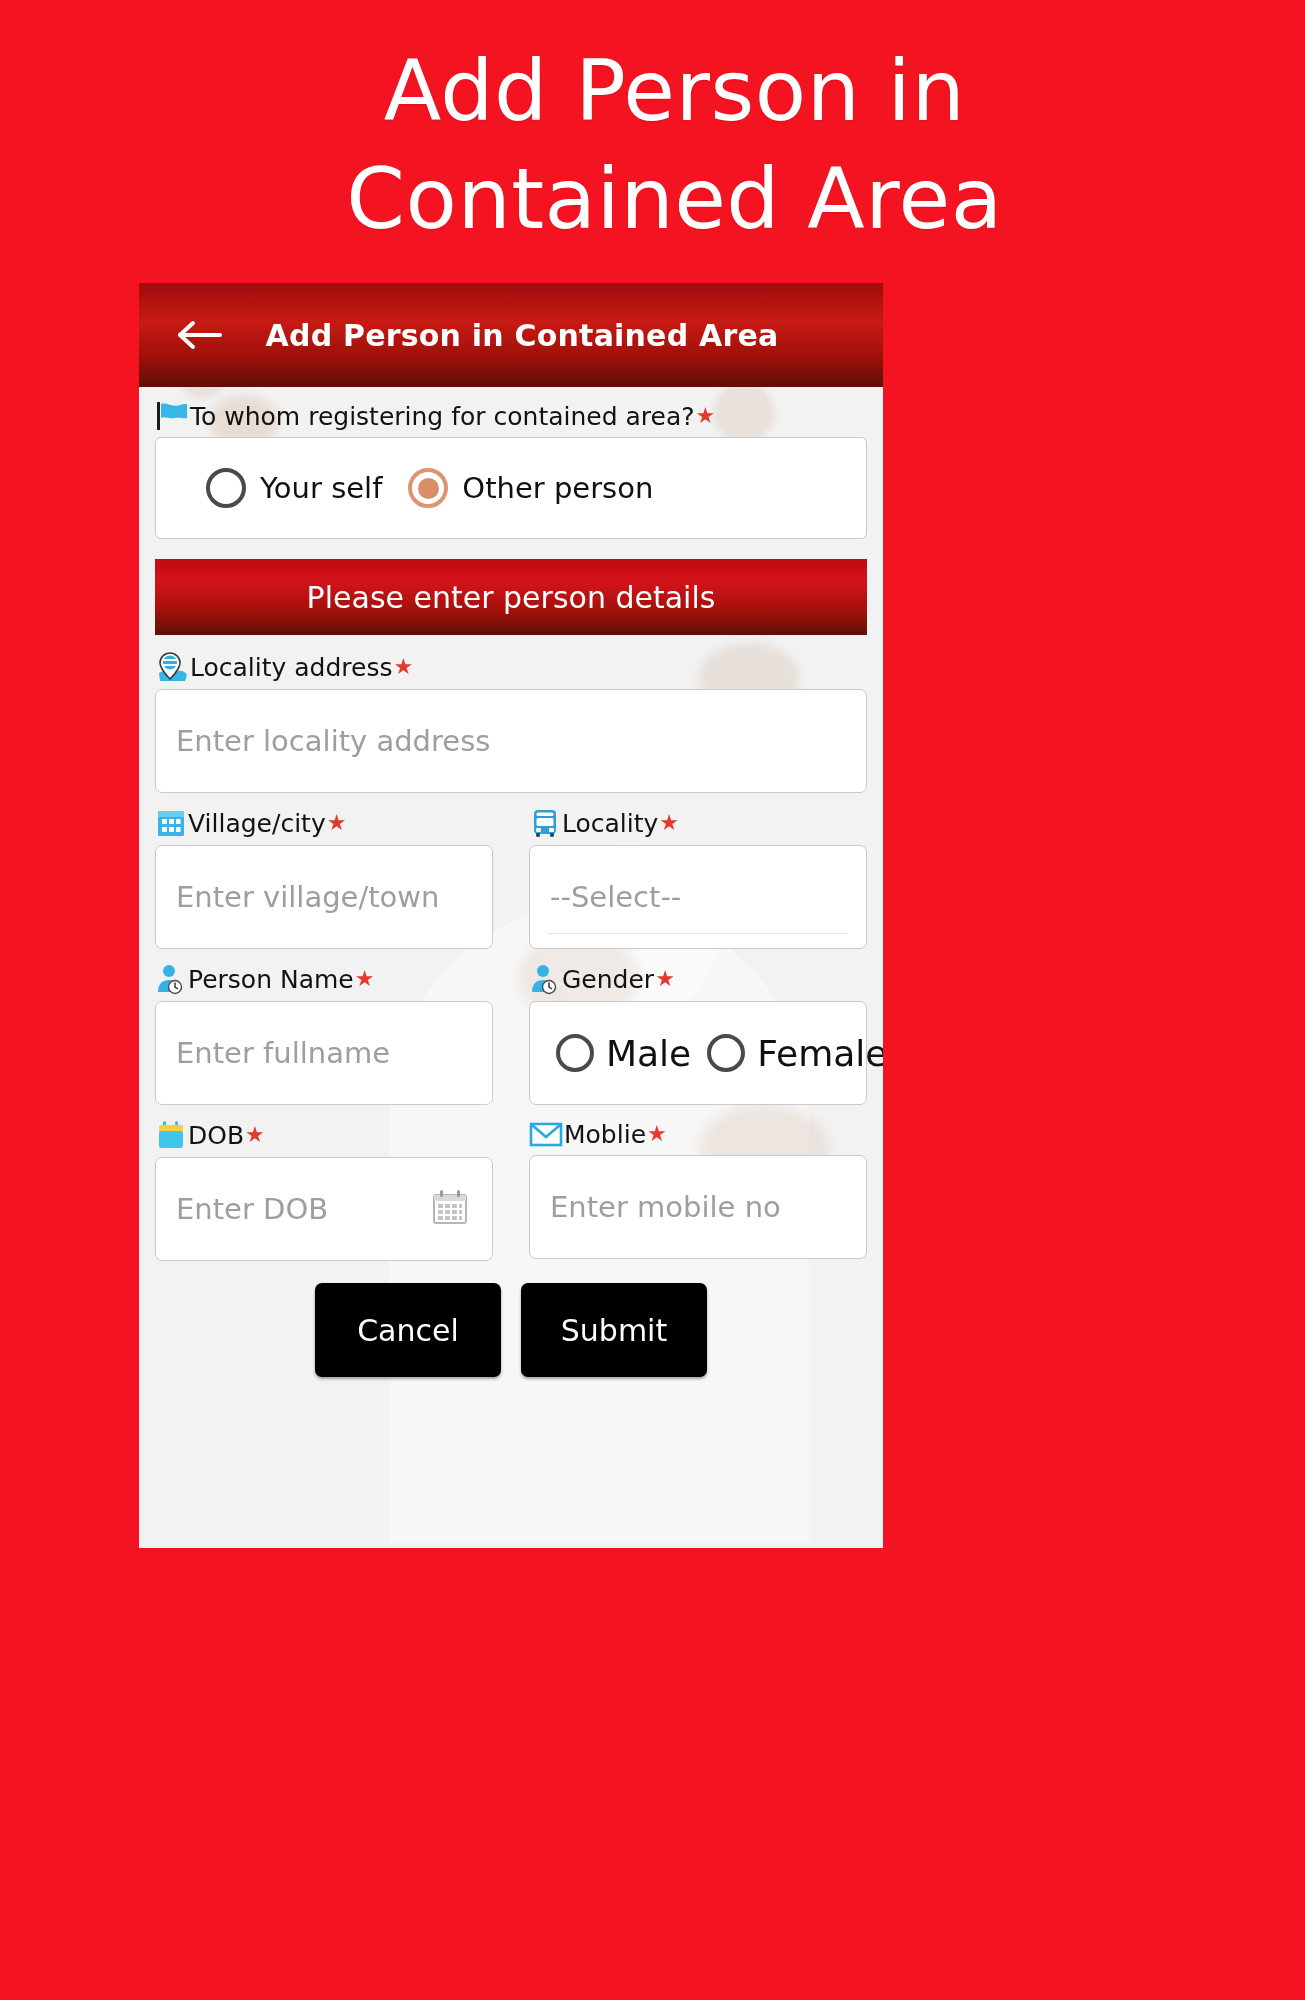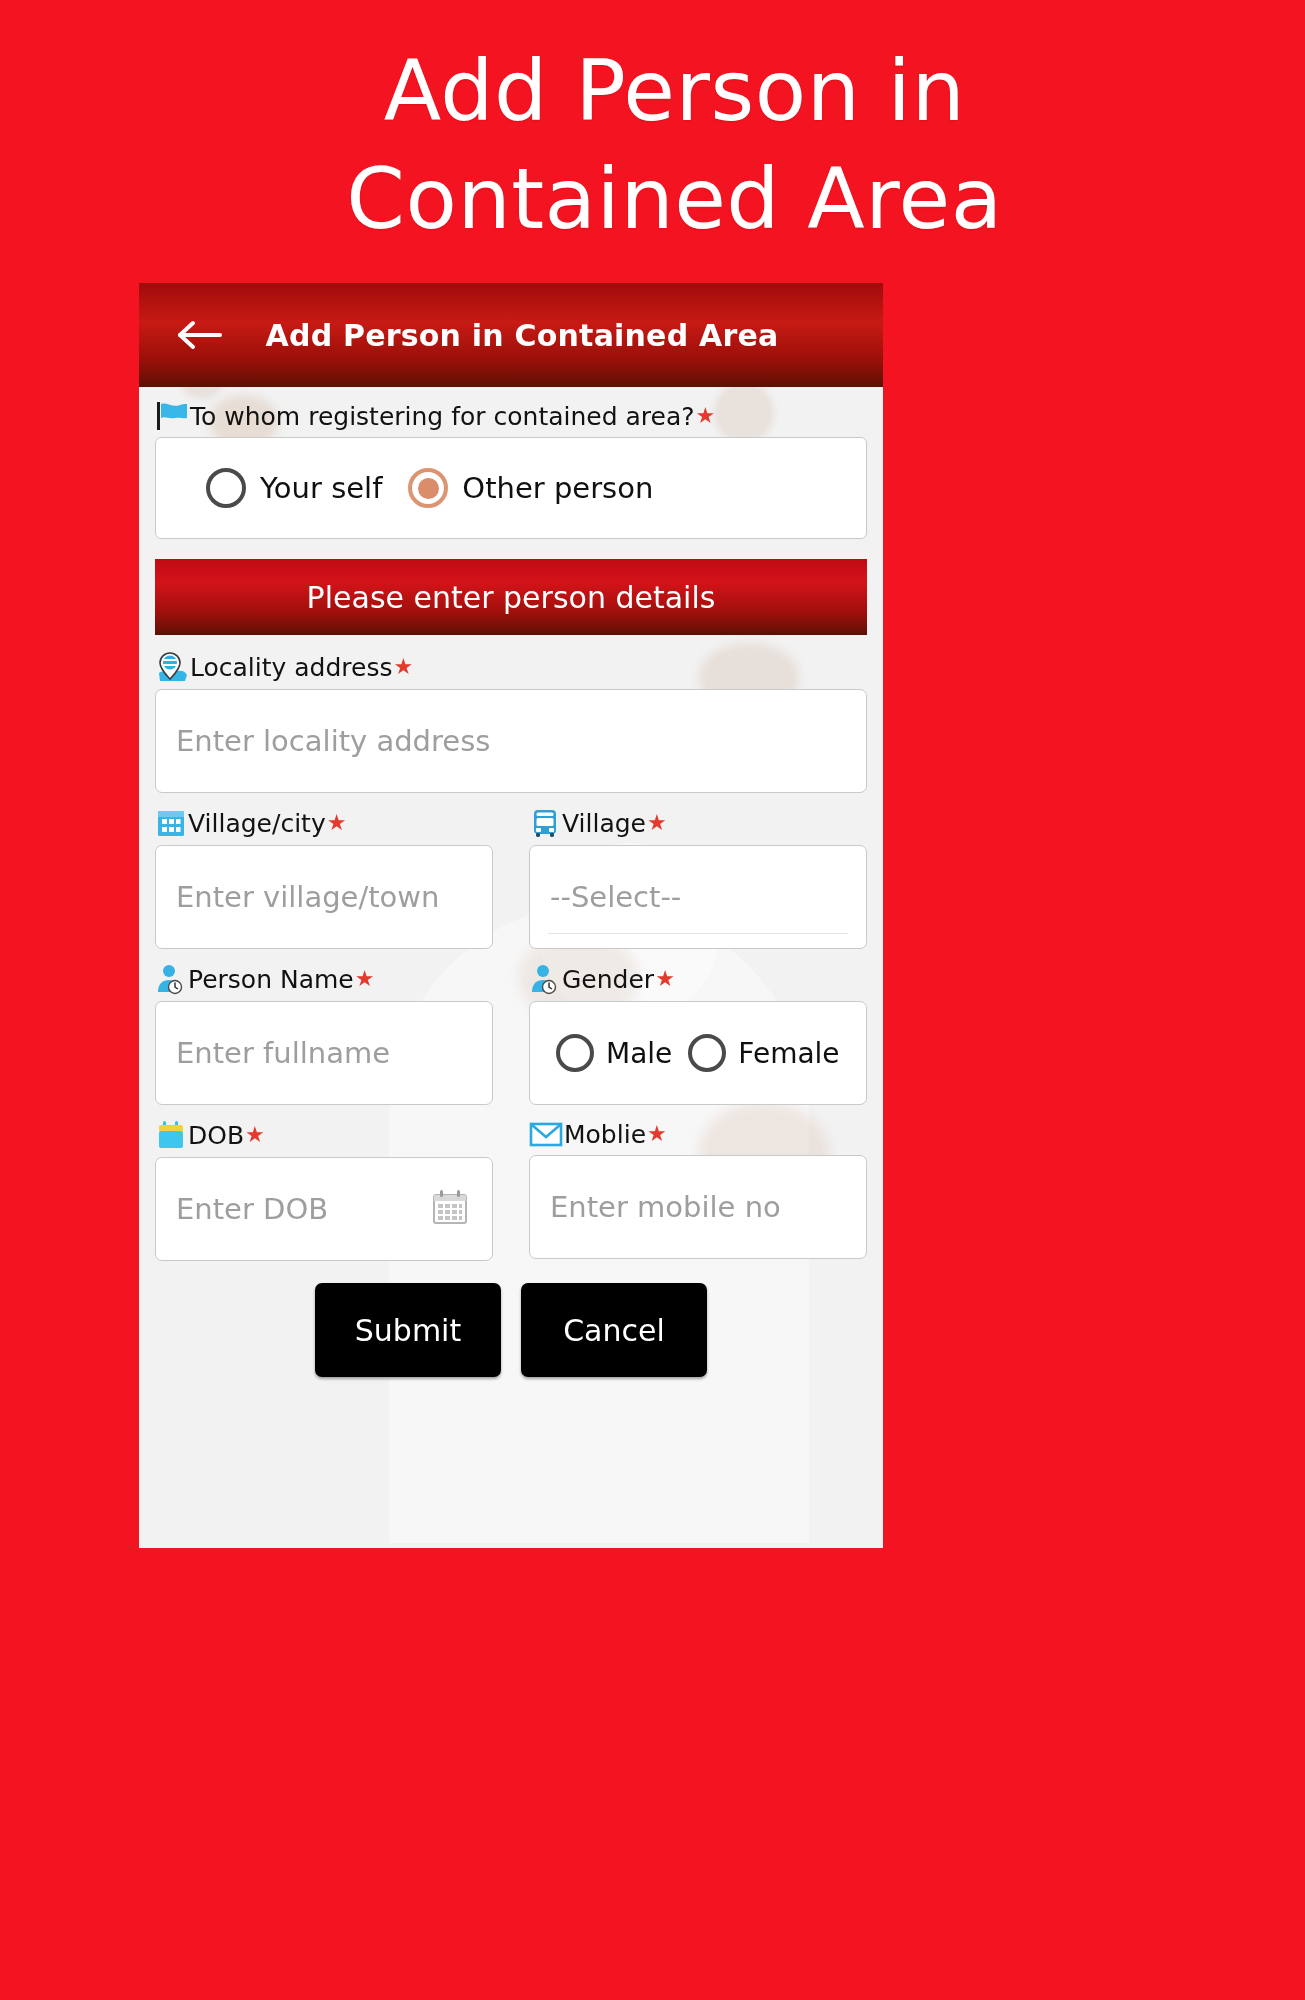--- a/index.html
+++ b/index.html
@@ -236,21 +236,21 @@
   .gender-box {
     background: #ffffff;
     border: 1px solid #c9c9c9;
     border-radius: 7px;
     height: 104px;
     display: flex;
     align-items: center;
     padding-left: 26px;
   }
   .gender-box .radio { width: 38px; height: 38px; border-width: 4px; margin-right: 12px; }
-  .gender-box .radio-label { font-size: 28px; }
+  .gender-box .radio-label { font-size: 36px; }
   .gender-box .radio-opt { margin-right: 16px; }
 
   .cal-icon {
     position: absolute;
     right: 22px;
     top: 50%;
     transform: translateY(-50%);
   }
 
   .btn-row {
@@ -378,21 +378,21 @@
             <svg width="32" height="32" viewBox="0 0 32 32" aria-hidden="true">
               <rect x="5" y="3" width="22" height="24" rx="4" fill="#2f9fd4"></rect>
               <rect x="7.5" y="5.5" width="17" height="3.5" rx="1.5" fill="#ffffff"></rect>
               <rect x="7.5" y="11" width="17" height="8" rx="1.5" fill="#ffffff"></rect>
               <rect x="7" y="21" width="5" height="4" rx="1" fill="#ffffff"></rect>
               <rect x="20" y="21" width="5" height="4" rx="1" fill="#ffffff"></rect>
               <rect x="7" y="26" width="4" height="4" rx="1.4" fill="#1d4f6d"></rect>
               <rect x="21" y="26" width="4" height="4" rx="1.4" fill="#1d4f6d"></rect>
             </svg>
           </span>
-          <span>Village</span>
+          <span>Locality</span>
           <span class="star">★</span>
         </div>
         <div class="input sel-input">
           <span class="ph">--Select--</span>
           <span class="sel-underline"></span>
         </div>
       </div>
     </div>
 
     <div class="row2">
@@ -492,19 +492,19 @@
           <span>Moblie</span>
           <span class="star">★</span>
         </div>
         <div class="input">
           <span class="ph">Enter mobile no</span>
         </div>
       </div>
     </div>
 
     <div class="btn-row">
+      <button class="btn">Cancel</button>
       <button class="btn">Submit</button>
-      <button class="btn">Cancel</button>
     </div>
 
     <div class="spacer"></div>
   </div>
 </div>
 
 </body></html>

